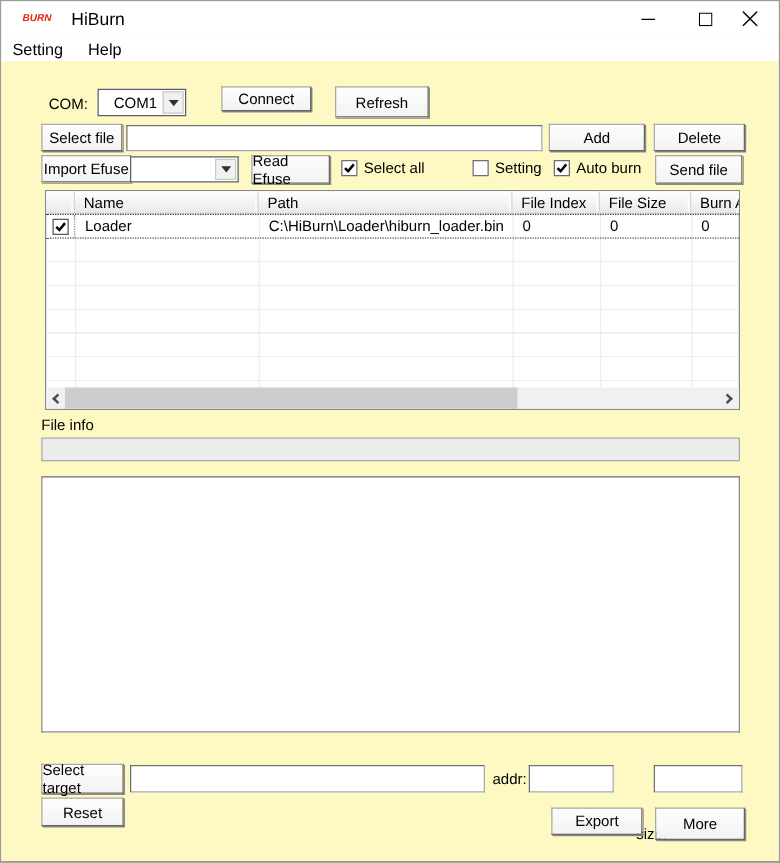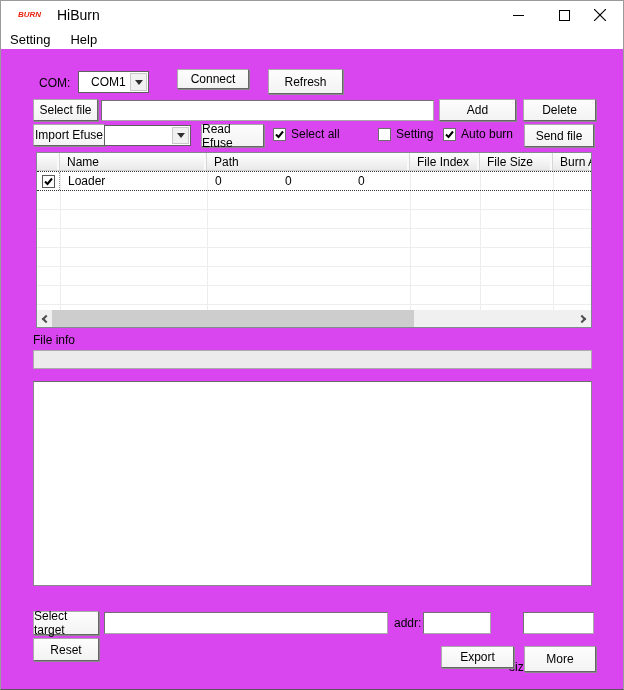--- a/index.html
+++ b/index.html
@@ -14,21 +14,21 @@
   .app-icon { position:absolute; left:17px; top:9px; color:#e8240e; font-size:8px; font-weight:bold; font-style:italic; letter-spacing:0px; }
   .app-title { position:absolute; left:56px; top:6px; font-size:14px; color:#000; }
   .winbtn { position:absolute; top:0; width:38px; height:28px; display:flex; align-items:center; justify-content:center; }
   .winbtn svg { display:block; }
   .btn-min { right:86px; } .btn-max { right:40px; } .btn-close { right:4px; }
   
   .menubar { position:absolute; left:0; top:28px; width:100%; height:20px; background:#ffffff; display:flex; align-items:center; }
   .menu-item { padding:2px 10px; font-size:13px; }
   .menu-item:first-child { padding-left:9px; }
   
-  .client { position:absolute; left:0; top:48px; width:100%; height:642px; background:#d946ef; }
+  .client { position:absolute; left:0; top:48px; width:100%; height:642px; background:#fef9c3; }
   
   .btn {
     position:absolute; display:flex; align-items:center; justify-content:center;
     background:linear-gradient(to bottom,#fdfdfd,#f3f3f3);
     border:1px solid #a9a9a9; border-right-color:#666; border-bottom-color:#666;
     box-shadow:1px 1px 0 0 #8a8a8a; font-size:12px; color:#000; cursor:default;
   }
   
   .tinput {
     position:absolute; background:#fff; border:1px solid #707070;
@@ -180,20 +180,21 @@
         <div class="vline" style="left:516px;"></div>
         <div class="trow">
           <div class="td c0 td-check">
             <span class="rowcb checked">
                 <svg class="mark" width="11" height="11" viewBox="0 0 11 11">
                   <polyline points="2,5.5 4.5,8 9,2.5" fill="none" stroke="#000" stroke-width="2"></polyline>
                 </svg>
               </span>
           </div>
           <div class="td c1">Loader</div>
+          <div class="td c2">C:\HiBurn\Loader\hiburn_loader.bin</div>
           <div class="td c3">0</div>
           <div class="td c4">0</div>
           <div class="td c5">0</div>
         </div>
         <div class="emptyrows"></div>
       </div>
       <div class="hscroll">
         <div class="hs-arrow">
             <span class="chev chev-left"></span>
           </div>

